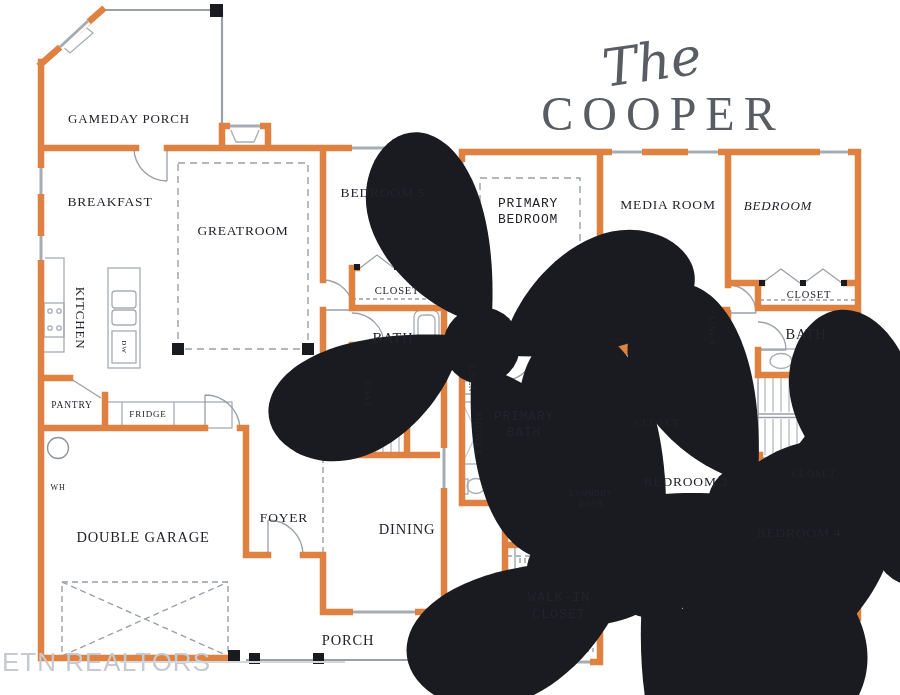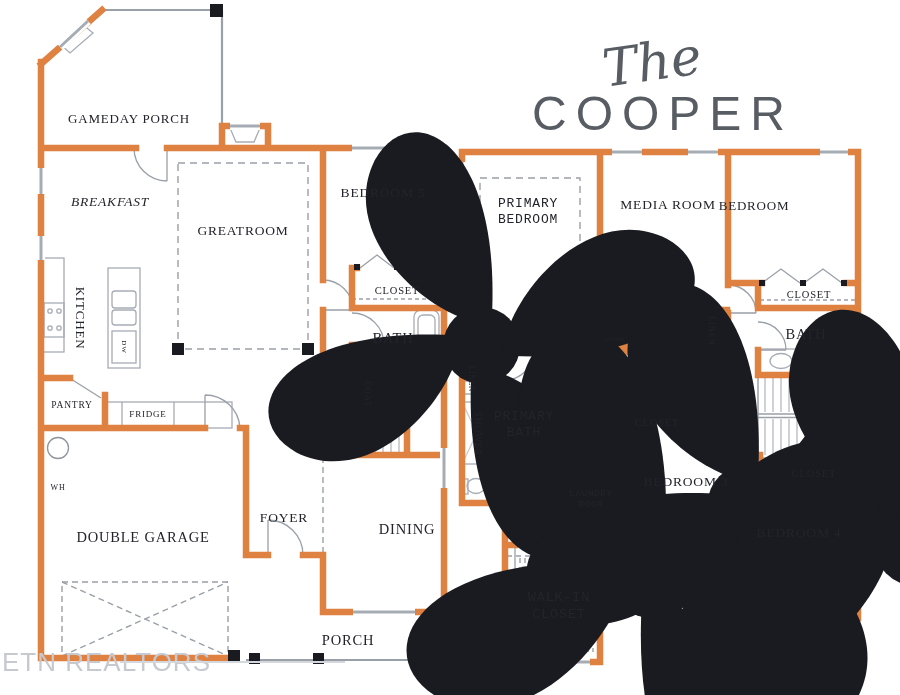--- a/index.html
+++ b/index.html
@@ -6,21 +6,21 @@
   #stage{position:relative;width:900px;height:695px;background:#ffffff;overflow:hidden;
          font-family:"Liberation Serif", serif;}
   svg{position:absolute;left:0;top:0;}
   .lbl{position:absolute;transform:translate(-50%,-50%);color:#23242B;letter-spacing:0.8px;
        white-space:nowrap;text-align:center;line-height:1.25;}
   .rot{transform:translate(-50%,-50%) rotate(90deg);}
   .wrap{white-space:normal;font-family:Liberation Mono, monospace;}
   .title-script{position:absolute;transform:translate(-50%,-50%) rotate(-8deg);
        font-family:"DejaVu Serif", serif;font-style:italic;font-weight:400;color:#585C63;}
   .title-main{position:absolute;transform:translate(-50%,-50%);
-       font-family:Liberation Sans, sans-serif;font-weight:400;color:#585C63;}
+       font-family:Liberation Serif, serif;font-weight:400;color:#585C63;}
   .watermark{position:absolute;font-family:"Liberation Sans", sans-serif;color:#C6CAD0;
        letter-spacing:1px;}
   .wm-line{position:absolute;height:2px;background:#D4D7DB;}
 </style>
 </head>
 <body>
 
 <div id="stage">
 
 <svg width="900" height="695" viewBox="0 0 900 695">
@@ -264,39 +264,39 @@
     <use href="#fan" transform="translate(781.6,540.6) scale(0.82)"></use>
   </g>
 </svg>
 
 <div>
 
   <div class="title-script" style="left:652px;top:62px;font-size:52px;">The</div>
   <div class="title-main" style="left:663px;top:113px;font-size:48px;letter-spacing:9px;">COOPER</div>
 
   <div class="lbl" style="left:129px;top:119px;font-size:13px;">GAMEDAY PORCH</div>
-  <div class="lbl" style="left:110px;top:202px;font-size:13.5px;font-style:italic;">BREAKFAST</div>
+  <div class="lbl" style="left:110px;top:202px;font-size:13.5px;">BREAKFAST</div>
   <div class="lbl" style="left:243px;top:231px;font-size:13.5px;">GREATROOM</div>
   <div class="lbl" style="left:383px;top:193px;font-size:13.5px;">BEDROOM 5</div>
   <div class="lbl rot" style="left:80px;top:318px;font-size:13px;">KITCHEN</div>
   <div class="lbl" style="left:397px;top:291px;font-size:10.5px;">CLOSET</div>
   <div class="lbl" style="left:393px;top:338px;font-size:14.5px;">BATH</div>
   <div class="lbl rot" style="left:368px;top:394px;font-size:8.5px;">COAT</div>
   <div class="lbl" style="left:72px;top:406px;font-size:9.5px;">PANTRY</div>
   <div class="lbl" style="left:148px;top:415px;font-size:9px;">FRIDGE</div>
   <div class="lbl rot" style="left:124px;top:347px;font-size:7px;">DW</div>
   <div class="lbl" style="left:58px;top:448px;font-size:8px;margin-top:40px;">WH</div>
   <div class="lbl" style="left:284px;top:504px;font-size:13.5px;margin-top:14px;">FOYER</div>
   <div class="lbl" style="left:383px;top:529px;font-size:14.5px;margin-left:24px;">DINING</div>
   <div class="lbl" style="left:143px;top:537px;font-size:14.5px;">DOUBLE GARAGE</div>
   <div class="lbl" style="left:348px;top:640px;font-size:14.5px;">PORCH</div>
 
   <div class="lbl wrap" style="left:528px;top:212px;font-size:13px;width:94px;">PRIMARY BEDROOM</div>
   <div class="lbl" style="left:668px;top:205px;font-size:13.5px;">MEDIA ROOM</div>
-  <div class="lbl" style="left:754px;top:206px;font-size:13px;">BEDROOM</div>
+  <div class="lbl" style="left:778px;top:206px;font-size:13px;font-style:italic;">BEDROOM</div>
   <div class="lbl" style="left:614px;top:340px;font-size:5px;letter-spacing:0.3px;">CLOSET</div>
   <div class="lbl rot" style="left:712px;top:331px;font-size:8.5px;">LINEN</div>
   <div class="lbl" style="left:809px;top:295px;font-size:10.5px;">CLOSET</div>
   <div class="lbl" style="left:806px;top:334px;font-size:14.5px;">BATH</div>
   <div class="lbl rot" style="left:471px;top:379px;font-size:7.5px;">LINEN</div>
   <div class="lbl rot" style="left:477px;top:434px;font-size:9.5px;">SHOWER</div>
   <div class="lbl wrap" style="left:524px;top:425px;font-size:13px;width:82px;">PRIMARY BATH</div>
   <div class="lbl wrap" style="left:591px;top:500px;font-size:9px;width:58px;">LAUNDRY ROOM</div>
   <div class="lbl" style="left:657px;top:423px;font-size:10.5px;">CLOSET</div>
   <div class="lbl" style="left:673px;top:482px;font-size:13.5px;margin-left:13px;">BEDROOM 3</div>

